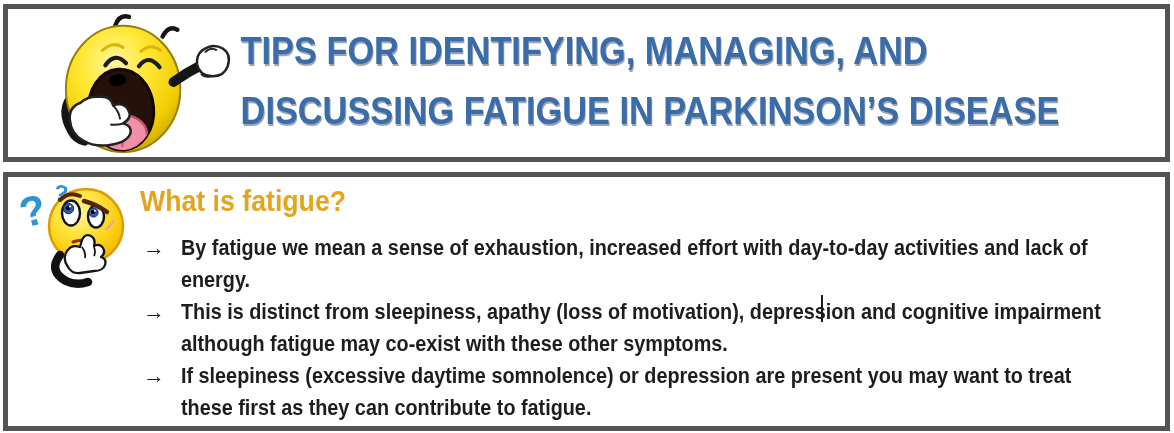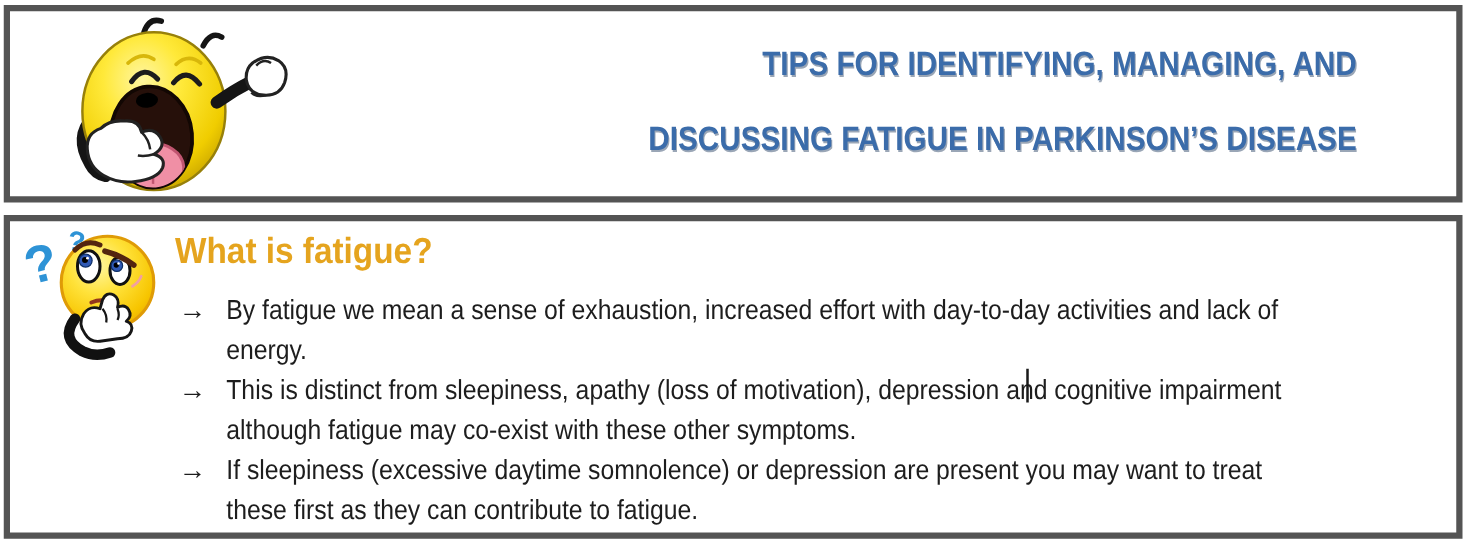--- a/index.html
+++ b/index.html
@@ -12,40 +12,40 @@
     position: absolute; left: 3px; width: 1167px; background: #ffffff;
     border: 5px solid #545454; box-sizing: border-box;
   }
   .box1 { top: 4px;   height: 158px; }
   .box2 { top: 172px; height: 259px; }
 
   
   .yawn-svg { position: absolute; left: 8px; top: 0; width: 230px; height: 146px; }
   .title {
     position: absolute; left: 175px; top: 12px; width: 960px;
-    text-align: right; color: #3b6caa; font-weight: bold;
-    font-size: 27px; line-height: 60px; letter-spacing: 0;
+    text-align: left; color: #3b6caa; font-weight: bold;
+    font-size: 39px; line-height: 60px; letter-spacing: 0;
     text-shadow: 1px 1.5px 0 rgba(32, 58, 94, 0.45);
     white-space: nowrap;
   }
   .tline { transform: scaleX(0.88); }
 
   
   .think-svg { position: absolute; left: 10px; top: 2px; width: 120px; height: 116px; }
   .heading {
     position: absolute; left: 132px; top: 7px;
     color: #e5a41e; font-weight: bold; font-size: 29px; line-height: 34px;
     transform: scaleX(0.92); transform-origin: 0 0; white-space: nowrap;
   }
   .bullets { position: absolute; left: 135px; top: 55px; width: 1015px; color: #1d1d1d; }
   .bullet { display: flex; align-items: flex-start; }
   .marker {
     flex: 0 0 38px; font-size: 22px; line-height: 32px; color: #1d1d1d;
   }
-  .btext { flex: 1 1 auto; min-width: 0; }
+  .btext { flex: 1 1 auto; min-width: 0; font-weight: bold; }
   .line {
     font-size: 22px; line-height: 32px; white-space: nowrap;
     transform: scaleX(0.9); transform-origin: 0 50%;
   }
   .caret {
     position: absolute; left: 813px; top: 118px; width: 2px; height: 27px;
     background: #1a1a1a;
   }
 </style>
 </head>

